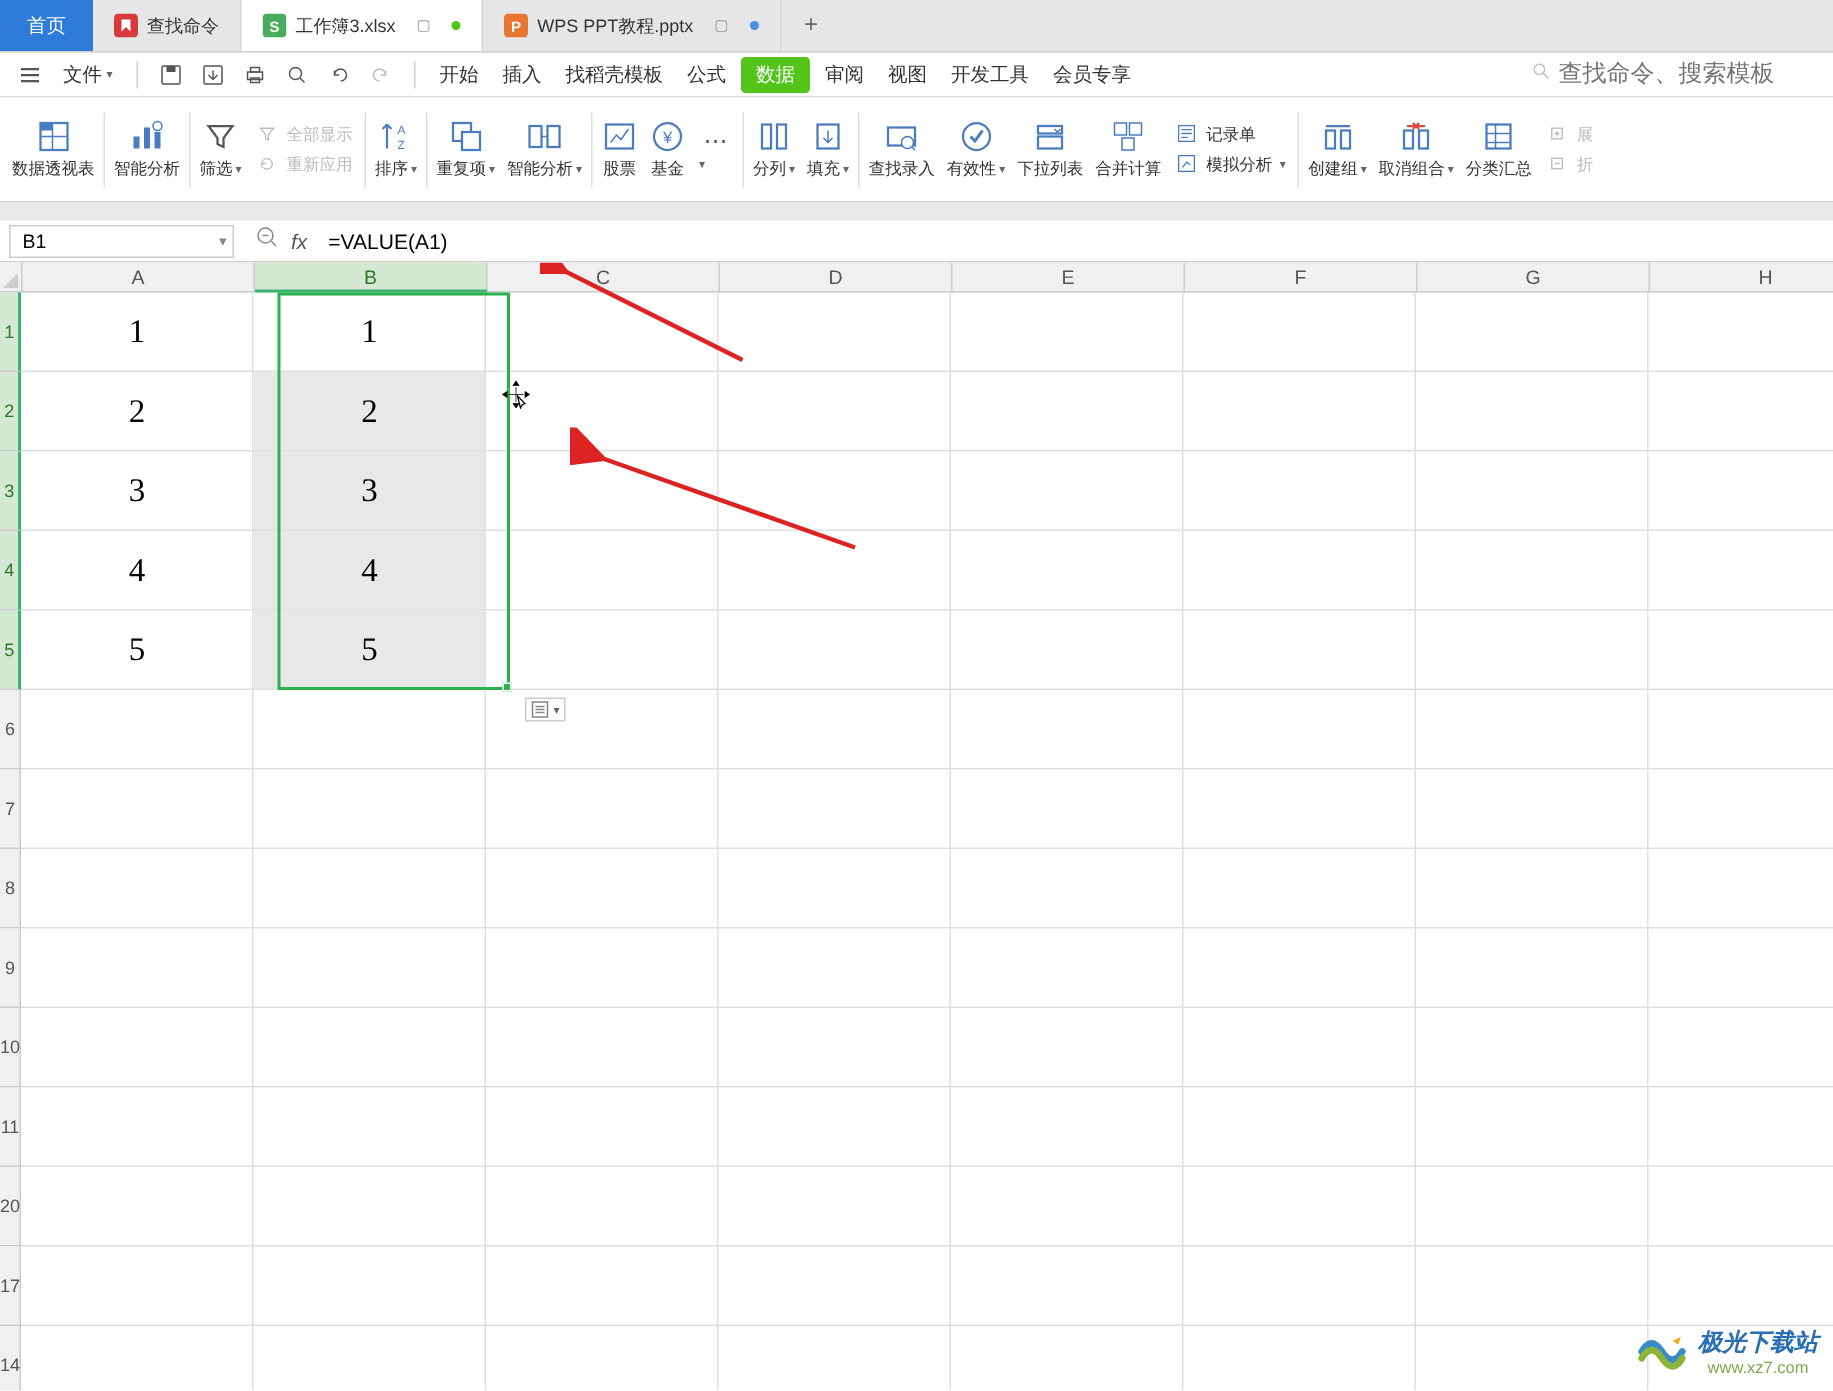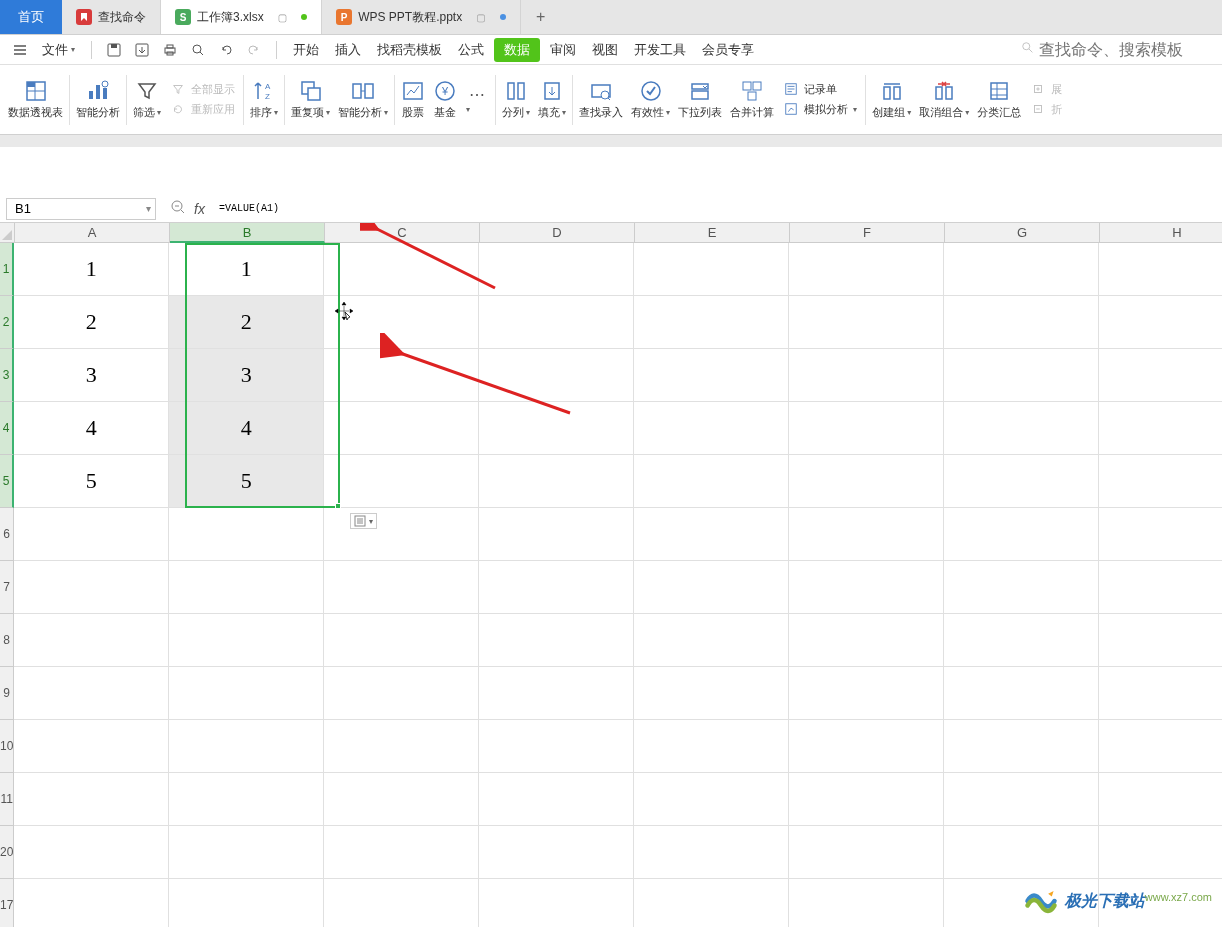--- a/index.html
+++ b/index.html
@@ -31,25 +31,25 @@
 .ribbon-btn .icon { width: 24px; height: 24px; display: flex; align-items: center; justify-content: center; }
 .ribbon-btn .label { font-size: 11px; color: #333; white-space: nowrap; display: flex; align-items: center; gap: 1px; }
 .ribbon-small { display: flex; flex-direction: column; gap: 4px; padding: 0 6px; justify-content: center; }
 .ribbon-small-btn { display: flex; align-items: center; gap: 4px; font-size: 11px; color: #333; cursor: pointer; }
 .ribbon-small-btn .icon { width: 16px; height: 16px; }
 
 
 .gray-bar { height: 12px; background: #e9e9e9; }
 
 
-.formula-bar { height: 28px; display: flex; align-items: center; border-bottom: 1px solid #d0d0d0; margin-top: 48px; }
+.formula-bar { height: 28px; display: flex; align-items: center; border-bottom: 1px solid #d0d0d0; }
 .name-box { width: 150px; height: 22px; border: 1px solid #ccc; margin: 0 6px; display: flex; align-items: center; padding: 0 8px; font-size: 13px; position: relative; background: #fff; }
 .name-box .dd { position: absolute; right: 4px; color: #888; font-size: 10px; }
 .formula-icons { display: flex; align-items: center; gap: 8px; padding: 0 8px; }
-.formula-input { flex: 1; padding: 0 6px; font-size: 10px; font-family: Liberation Mono, monospace; }
+.formula-input { flex: 1; padding: 0 6px; font-size: 14px; font-family: Liberation Sans, sans-serif; }
 
 
 .grid-container { position: relative; overflow: hidden; height: calc(927px - 35px - 30px - 70px - 12px - 28px); }
 .col-headers { display: flex; height: 20px; background: #f0f0f0; }
 .corner { width: 30px; border-right: 1px solid #ccc; border-bottom: 1px solid #ccc; background: #f0f0f0; display: flex; align-items: flex-end; justify-content: flex-end; padding: 2px; }
 .corner svg { width: 10px; height: 10px; }
 .col-header { border-right: 1px solid #ccc; border-bottom: 1px solid #ccc; display: flex; align-items: center; justify-content: center; font-size: 13px; color: #555; }
 .col-header.sel { background: #d4e8d4; color: #2a7a2a; border-bottom: 2px solid #3cb371; }
 .grid-body { display: flex; }
 .row-headers { display: flex; flex-direction: column; width: 30px; }
@@ -63,21 +63,21 @@
 
 .selection-box { position: absolute; border: 2px solid #2bb24c; pointer-events: none; }
 .selection-handle { position: absolute; width: 6px; height: 6px; background: #2bb24c; border: 1px solid #fff; bottom: -3px; right: -3px; }
 
 
 .arrow-overlay { position: absolute; pointer-events: none; }
 
 
 .watermark { position: absolute; right: 10px; bottom: 8px; display: flex; align-items: center; gap: 6px; }
 .watermark .logo { width: 36px; height: 36px; }
-.watermark .text { display: flex; flex-direction: row; text-align: center; }
+.watermark .text { display: flex; flex-direction: column; text-align: center; }
 .watermark .text .main { font-size: 16px; font-weight: bold; color: #2a6fb5; font-style: italic; }
 .watermark .text .sub { font-size: 11px; color: #7aa84a; }
 
 
 .fill-menu { position: absolute; display: flex; align-items: center; gap: 2px; font-size: 11px; color: #666; border: 1px solid #ccc; background: #fff; padding: 1px 3px; }
 
 
 .move-cursor { position: absolute; pointer-events: none; }
 
 .dd-arrow { font-size: 8px; color: #666; margin-left: 1px; }

